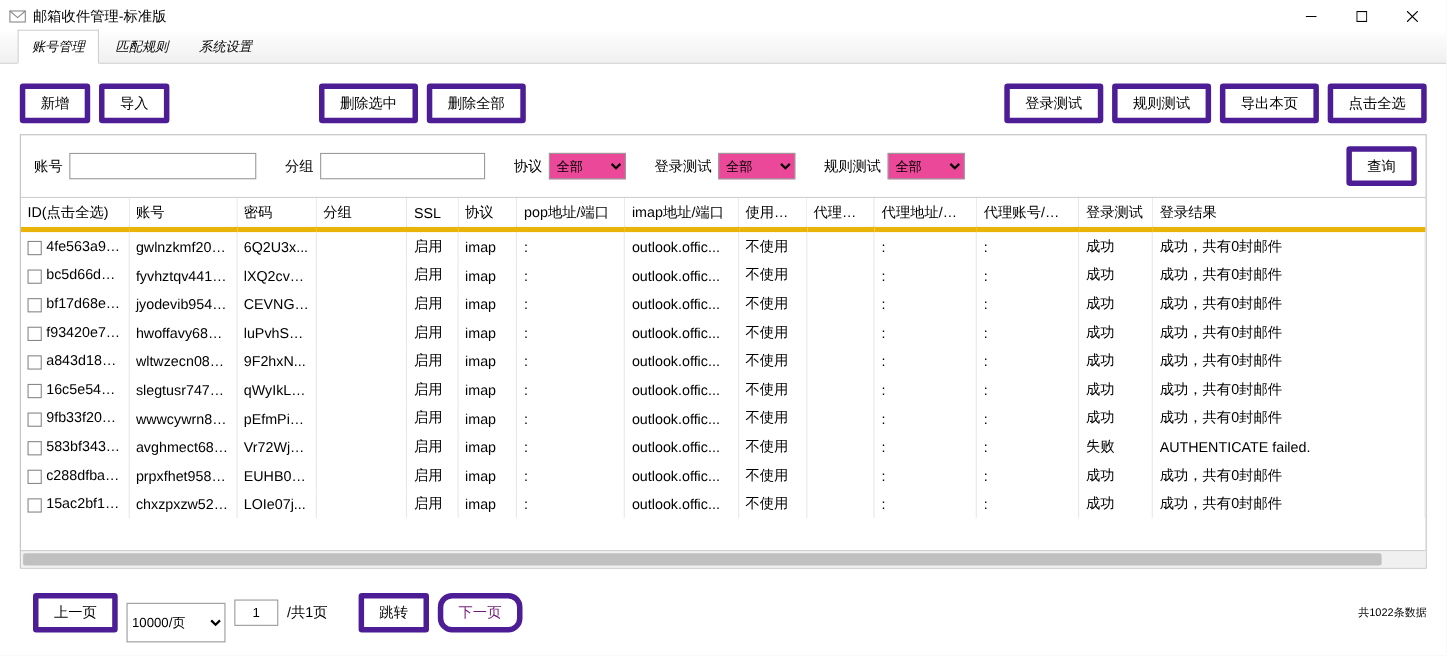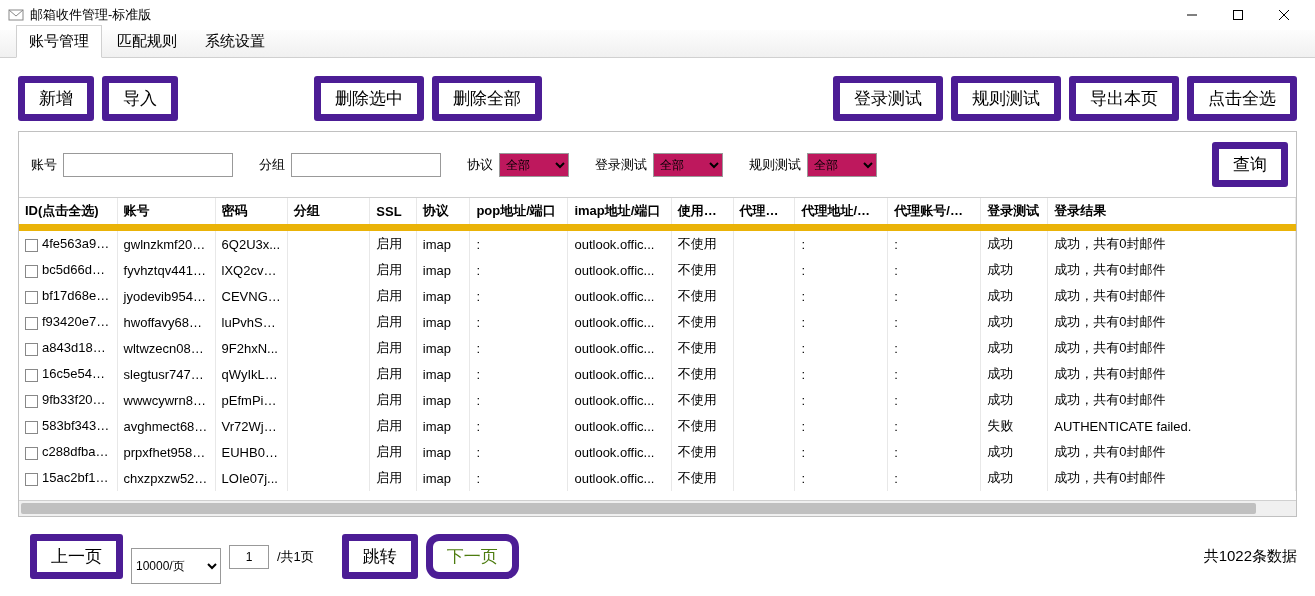--- a/index.html
+++ b/index.html
@@ -5,45 +5,45 @@
 * { box-sizing: border-box; margin: 0; padding: 0; font-family: "Microsoft YaHei", "Segoe UI", Arial, sans-serif; font-size: 12px; }
 body { background: #f0f0f0; width: 1315px; height: 596px; overflow: hidden; }
 .window { width: 1315px; height: 596px; background: #fff; display: flex; flex-direction: column; }
 .titlebar { height: 30px; display: flex; align-items: center; padding: 0 8px; background: #fff; user-select: none; }
 .titlebar .icon-app { width: 16px; height: 16px; margin-right: 6px; display: inline-flex; align-items: center; justify-content: center; }
 .titlebar .title { flex: 1; font-size: 13px; color: #000; }
 .titlebar .win-controls { display: flex; gap: 0; }
 .titlebar .win-btn { width: 46px; height: 30px; display: flex; align-items: center; justify-content: center; cursor: pointer; }
 .titlebar .win-btn svg { width: 10px; height: 10px; }
 .tabs { height: 28px; display: flex; align-items: flex-end; border-bottom: 1px solid #d0d0d0; padding-left: 16px; gap: 2px; background: linear-gradient(#fdfdfd,#f0f0f0); }
-.tab { padding: 6px 12px; font-size: 15px; color: #000; cursor: pointer; border: 1px solid transparent; border-bottom: none; }
+.tab { padding: 6px 12px; font-size: 12px; color: #000; cursor: pointer; border: 1px solid transparent; border-bottom: none; font-style: italic; }
 .tab.active { background: #fff; border: 1px solid #d0d0d0; border-bottom: 1px solid #fff; margin-bottom: -1px; }
 .content { flex: 1; padding: 10px 18px 0 18px; display: flex; flex-direction: column; overflow: hidden; }
 .toolbar1 { display: flex; align-items: center; gap: 8px; padding: 8px 0; }
 .spacer-flex { flex: 1; }
-.btn { padding: 4px 14px; border: 7px solid #4c1d95; background: #fff; border-radius: 3px; cursor: pointer; font-size: 17px; color: #000; }
+.btn { padding: 4px 14px; border: 5px solid #4c1d95; background: #fff; border-radius: 3px; cursor: pointer; font-size: 13px; color: #000; }
 .panel { border: 1px solid #c0c0c0; flex: 1; display: flex; flex-direction: column; margin-top: 2px; min-height: 0; }
 .filterbar { display: flex; align-items: center; padding: 10px 8px; gap: 6px; }
 .filterbar .lbl { font-size: 13px; color: #000; margin-left: 4px; }
 .filterbar input[type=text] { height: 24px; border: 1px solid #999; padding: 0 4px; }
-.filterbar select { height: 24px; border: 1px solid #999; background: #be185d; padding: 0 2px; }
+.filterbar select { height: 24px; border: 1px solid #999; background: #ec4899; padding: 0 2px; }
 .table-wrap { flex: 1; overflow: auto; border-top: 1px solid #d0d0d0; position: relative; }
 table { border-collapse: collapse; width: 100%; }
 th, td { text-align: left; padding: 4px 6px; font-size: 13px; color: #000; white-space: nowrap; overflow: hidden; text-overflow: ellipsis; border-right: 1px solid #e8e8e8; }
-th { background: #fff; border-bottom: 7px solid #eab308; position: sticky; top: 0; font-weight: bold; height: 24px; }
+th { background: #fff; border-bottom: 5px solid #eab308; position: sticky; top: 0; font-weight: normal; height: 24px; }
 tbody tr { height: 22px; }
 .chk { width: 13px; height: 13px; border: 1px solid #888; display: inline-block; vertical-align: middle; margin-right: 4px; cursor: pointer; }
 .hscroll { height: 16px; background: #f0f0f0; border-top: 1px solid #d0d0d0; position: relative; }
 .hscroll::before { content:""; position:absolute; left:2px; top:2px; right:40px; bottom:2px; background:#c0c0c0; border-radius:2px; }
 .pager { display: flex; align-items: center; gap: 8px; padding: 12px 0 12px 12px; }
-.pager .btn[disabled] { color: #4d7c0f; cursor: default; border-radius: 13px; }
+.pager .btn[disabled] { color: #701a75; cursor: default; border-radius: 13px; }
 .pager input { width: 40px; height: 24px; border: 1px solid #999; text-align: center; }
 .pager select { height: 36px; border: 1px solid #999; background: #fff; margin-top: 19px; }
 .pager .total-pages { font-size: 13px; }
-.pager .count { margin-left: auto; font-size: 15px; }
+.pager .count { margin-left: auto; font-size: 10px; }
 
 .c0{width:95px;max-width:95px}.c1{width:95px;max-width:95px}.c2{width:70px;max-width:70px}.c3{width:80px;max-width:80px}.c4{width:45px;max-width:45px}.c5{width:52px;max-width:52px}.c6{width:95px;max-width:95px}.c7{width:100px;max-width:100px}.c8{width:60px;max-width:60px}.c9{width:60px;max-width:60px}.c10{width:90px;max-width:90px}.c11{width:90px;max-width:90px}.c12{width:65px;max-width:65px}.c13{width:240px;max-width:240px}
 </style>
 </head>
 <body>
 
 <div class="window">
   <div class="titlebar">
     <span class="icon-app">
       <svg viewBox="0 0 16 16">

